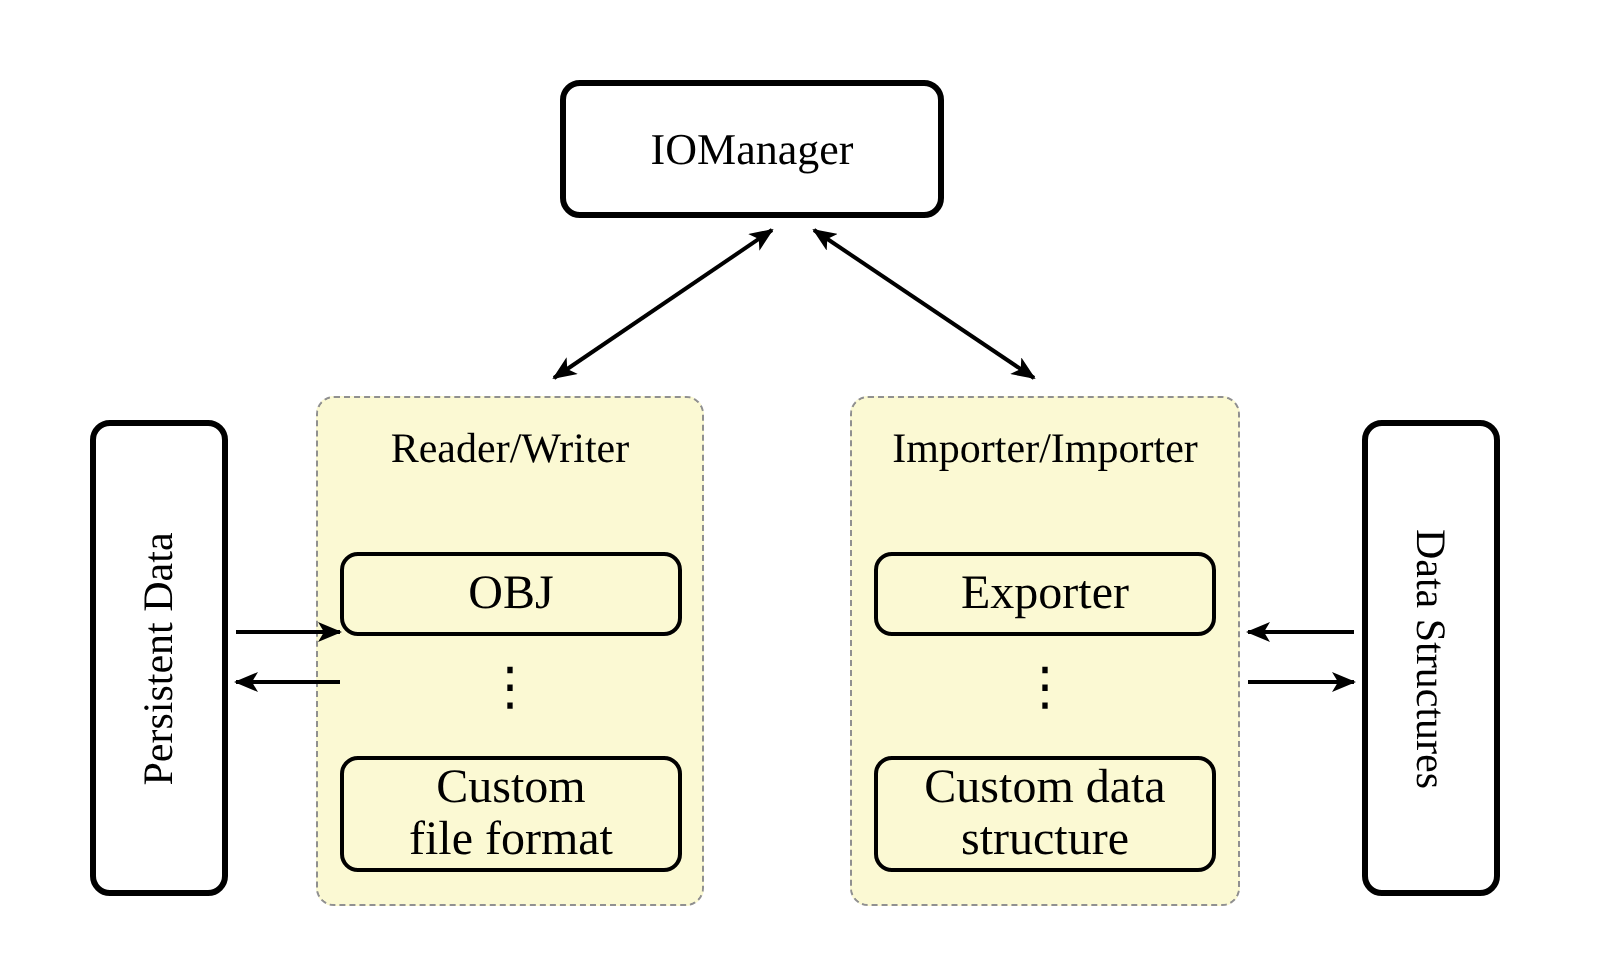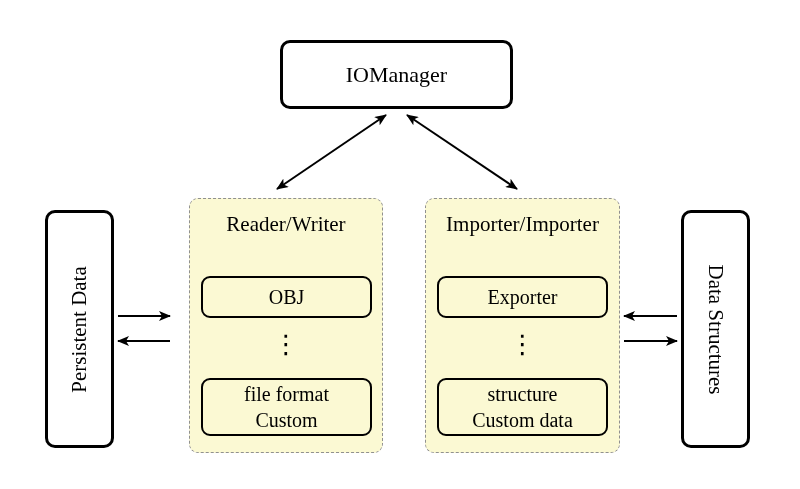--- a/index.html
+++ b/index.html
@@ -21,21 +21,21 @@
     background: #ffffff;
     border: 3px solid #000000;
     border-radius: 10px;
     display: flex;
     align-items: center;
     justify-content: center;
     box-sizing: border-box;
   }
   .node-io {
     left: 280px; top: 40px;
-    width: 233px; height: 69px;
+    width: 192px; height: 69px;
     font-size: 22px;
   }
   .node-side {
     width: 69px; height: 238px;
     font-size: 21px;
   }
   .node-left  { left: 45px;  top: 210px; }
   .node-right { left: 681px; top: 210px; }
   .rot-ccw {
     transform: rotate(-90deg);
@@ -47,21 +47,21 @@
   }
   .panel {
     position: absolute;
     top: 198px;
     height: 255px;
     background: #FBF9D3;
     border: 1.6px dashed #909090;
     border-radius: 9px;
     box-sizing: border-box;
   }
-  .panel-left  { left: 189px; width: 194px; }
+  .panel-left  { left: 158px; width: 194px; }
   .panel-right { left: 425px; width: 195px; }
   .panel-title {
     position: absolute;
     top: 13px; left: 0;
     width: 100%;
     text-align: center;
     font-size: 21px;
     white-space: nowrap;
   }
   .inner-box {
@@ -69,21 +69,21 @@
     left: 11px;
     width: 171px;
     background: #FBF9D3;
     border: 2.5px solid #000000;
     border-radius: 9px;
     box-sizing: border-box;
     display: flex;
     flex-direction: column;
     align-items: center;
     justify-content: center;
-    font-size: 20px;
+    font-size: 24px;
     line-height: 26px;
     text-align: center;
   }
   .inner-top    { top: 77px;  height: 42px; }
   .inner-bottom { top: 179px; height: 58px; }
   .dots {
     position: absolute;
     top: 128px; left: 0;
     width: 100%;
     text-align: center;
@@ -120,35 +120,35 @@
   </div>
 
   <div class="panel panel-left">
     <div class="panel-title">Reader/Writer</div>
     <div class="inner-box inner-top">
       <span>OBJ</span>
       <span></span>
     </div>
     <div class="dots">⋮</div>
     <div class="inner-box inner-bottom">
+      <span>Custom</span>
       <span>file format</span>
-      <span>Custom</span>
     </div>
   </div>
 
   <div class="panel panel-right">
     <div class="panel-title">Importer/Importer</div>
     <div class="inner-box inner-top">
       <span>Exporter</span>
       <span></span>
     </div>
     <div class="dots">⋮</div>
     <div class="inner-box inner-bottom">
+      <span>Custom data</span>
       <span>structure</span>
-      <span>Custom data</span>
     </div>
   </div>
 
   <svg class="arrow-layer" viewBox="0 0 800 489" xmlns="http://www.w3.org/2000/svg">
     <defs>
       <marker id="ah" markerUnits="userSpaceOnUse" markerWidth="12" markerHeight="10" viewBox="0 0 12 10" refX="11" refY="5" orient="auto-start-reverse">
         <path d="M0,0 L12,5 L0,10 L3,5 Z" fill="#000000"></path>
       </marker>
     </defs>
     <line x1="386" y1="115" x2="277" y2="189" marker-start="url(#ah)" marker-end="url(#ah)"></line>

